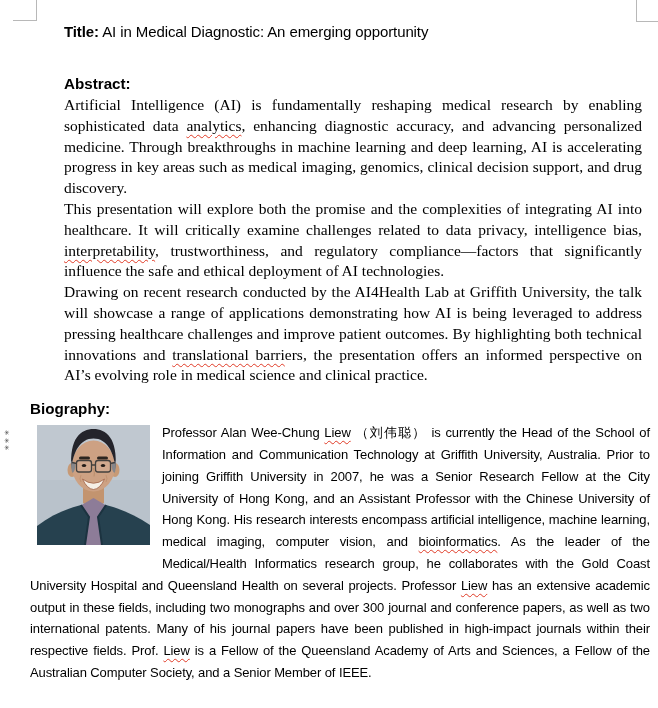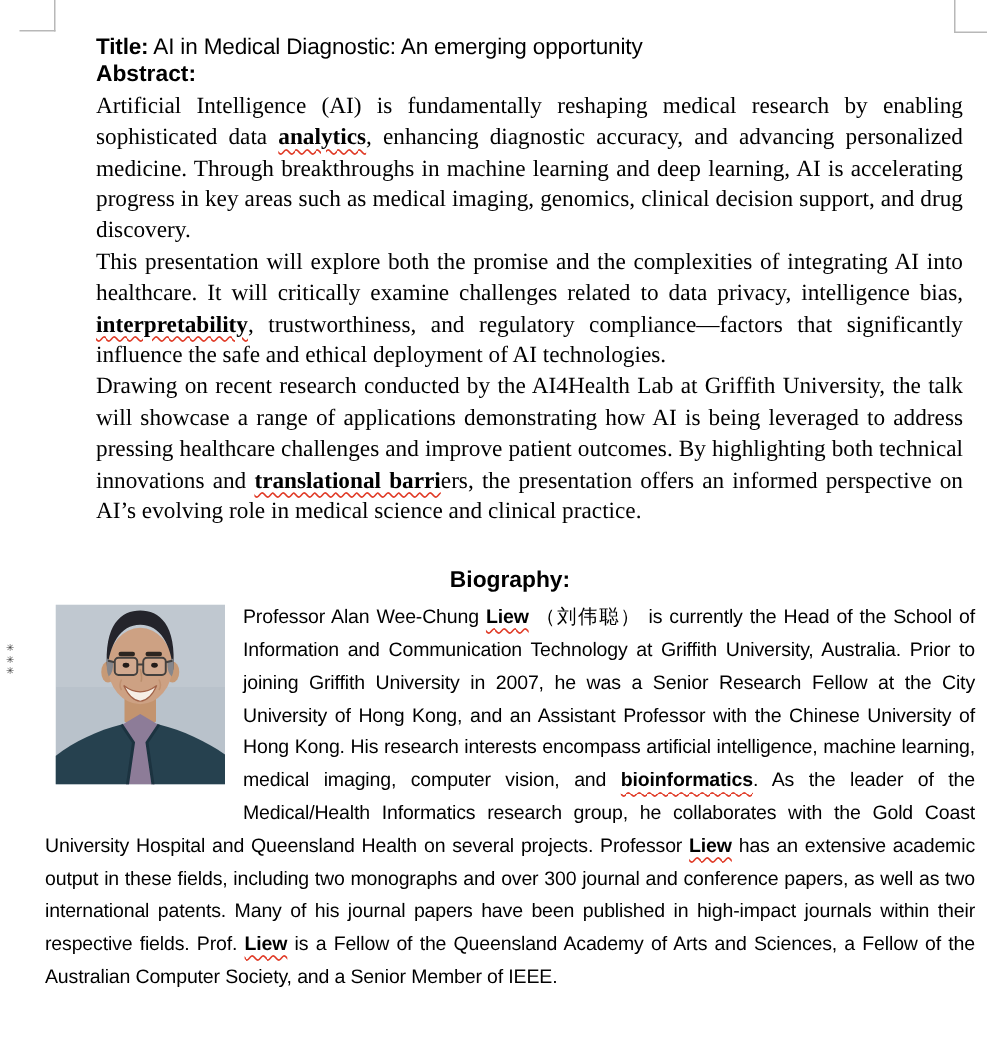--- a/index.html
+++ b/index.html
@@ -24,22 +24,22 @@
   .sect-a{margin:0 16px 0 64px;}   
   .sect-b{margin:0 8px 0 30px;}    
   .title-line{
     padding-top:23px;font-size:15px;line-height:18px;letter-spacing:-0.1px;
   }
   .b{font-weight:700;text-align:right;}
   h2{
     font-size:15.2px;line-height:18px;font-weight:700;
     font-family:"Liberation Sans",sans-serif;
   }
-  .h-abstract{}
-  .h-bio{margin-top:26px;text-align:center;}
+  .h-abstract{margin-top:34px;}
+  .h-bio{margin-top:14px;}
   .abstract-body{margin-top:2px;}
   .abstract-body p{
     font-family:"Liberation Serif",serif;
     font-size:15.5px;line-height:20.8px;
     text-align:justify;
   }
   .bio{
     margin-top:4px;
     font-size:13px;line-height:21.8px;letter-spacing:-0.1px;
     text-align:justify;
@@ -48,21 +48,20 @@
     float:left;width:113px;height:120px;
     margin:3px 12px 12px 7px;
   }
   .photo svg{display:block;width:113px;height:120px;}
   .sp{ 
     text-decoration-line:underline;
     text-decoration-style:wavy;
     text-decoration-color:var(--wavy);
     text-decoration-thickness:1px;
     text-underline-offset:3px;
-    font-weight:bold;
   }
 </style>
 </head>
 <body>
 
 <div class="crop crop-tl"></div>
 <div class="crop crop-tr"></div>
 
 <div class="side-marks">
   <span>✳</span>

